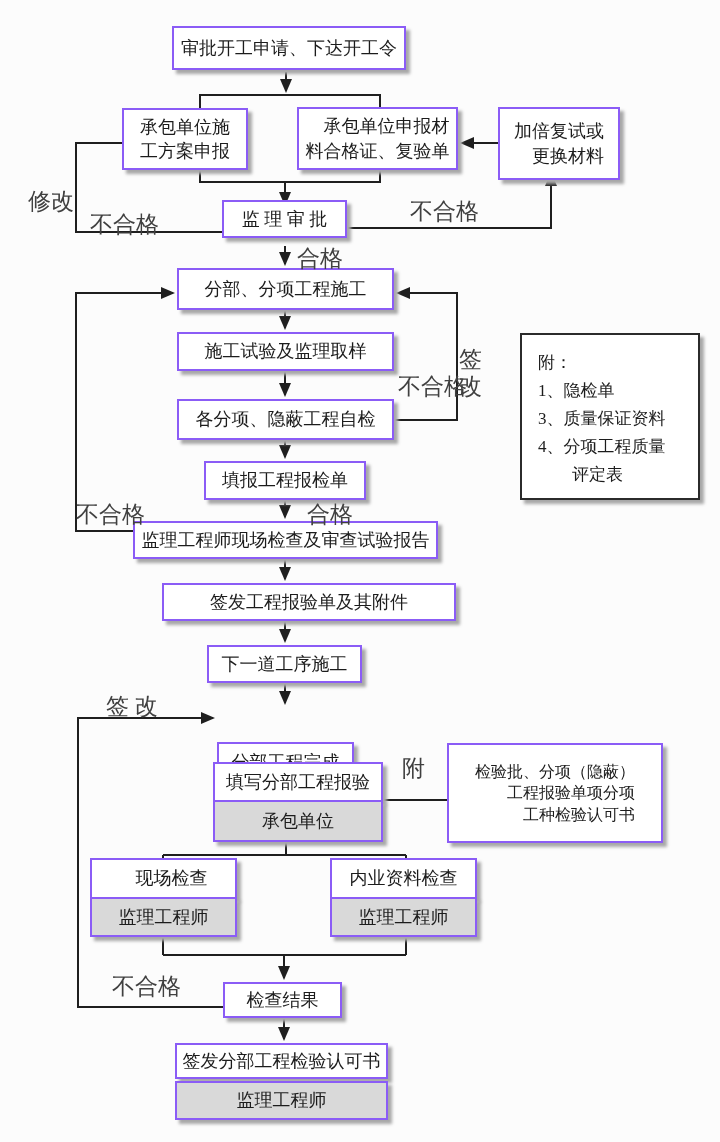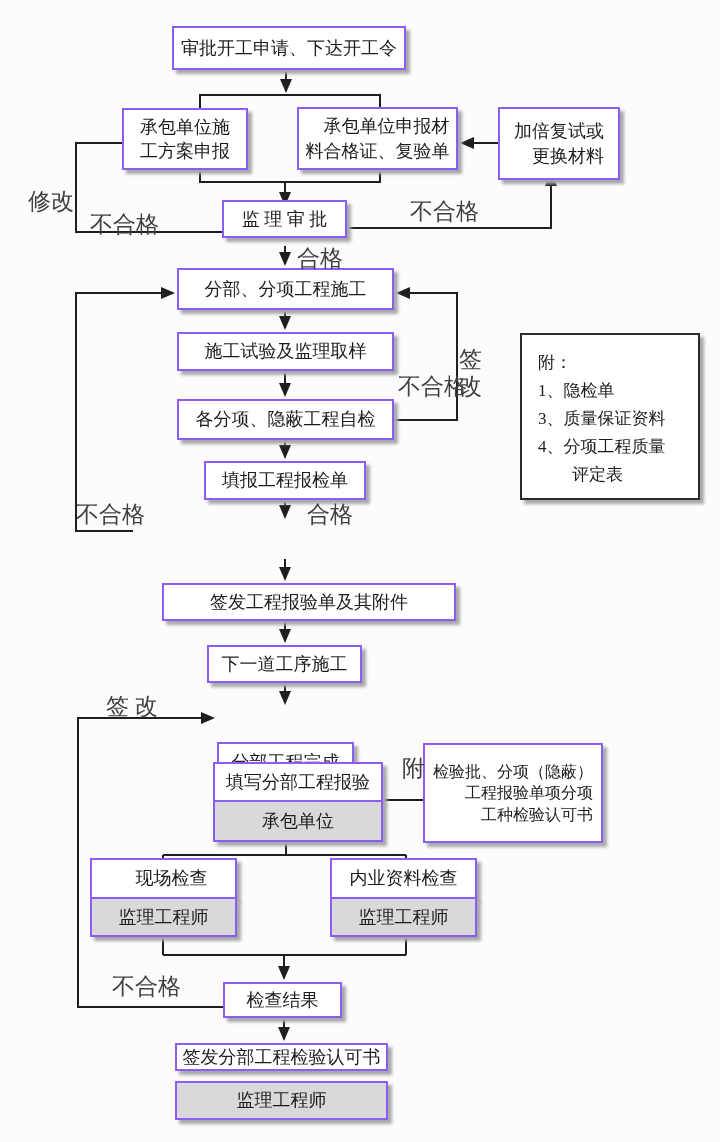--- a/index.html
+++ b/index.html
@@ -88,34 +88,35 @@
 工方案申报</div>
   <div class="node" style="left:297px;top:107px;width:161px;height:63px;">承包单位申报材
 料合格证、复验单</div>
   <div class="node" style="left:498px;top:107px;width:122px;height:73px;">加倍复试或
 更换材料</div>
   <div class="node" style="left:222px;top:200px;width:125px;height:38px;">监 理 审 批</div>
   <div class="node" style="left:177px;top:268px;width:217px;height:42px;">分部、分项工程施工</div>
   <div class="node" style="left:177px;top:332px;width:217px;height:39px;">施工试验及监理取样</div>
   <div class="node" style="left:177px;top:399px;width:217px;height:41px;">各分项、隐蔽工程自检</div>
   <div class="node" style="left:204px;top:461px;width:162px;height:39px;">填报工程报检单</div>
+  <div class="node" style="left:133px;top:521px;width:305px;height:38px;">监理工程师现场检查及审查试验报告</div>
   <div class="node" style="left:138px;top:583px;width:294px;height:38px;margin-left:24px;">签发工程报验单及其附件</div>
   <div class="node" style="left:207px;top:645px;width:155px;height:38px;">下一道工序施工</div>
   <div class="node" style="left:217px;top:707px;width:137px;height:40px;margin-top:35px;">分部工程完成</div>
   <div class="node" style="left:213px;top:762px;width:170px;height:40px;">填写分部工程报验</div>
   <div class="node gray" style="left:213px;top:800px;width:170px;height:42px;">承包单位</div>
-  <div class="node small" style="left:423px;top:743px;width:180px;height:100px;">检验批、分项（隐蔽）
+  <div class="node small" style="left:447px;top:743px;width:216px;height:100px;">检验批、分项（隐蔽）
 工程报验单项分项
 工种检验认可书</div>
   <div class="node" style="left:90px;top:858px;width:147px;height:41px;padding-left:16px;">现场检查</div>
   <div class="node gray" style="left:90px;top:897px;width:147px;height:40px;">监理工程师</div>
   <div class="node" style="left:330px;top:858px;width:147px;height:41px;">内业资料检查</div>
   <div class="node gray" style="left:330px;top:897px;width:147px;height:40px;">监理工程师</div>
   <div class="node" style="left:223px;top:982px;width:119px;height:36px;">检查结果</div>
-  <div class="node" style="left:175px;top:1043px;width:213px;height:28px;">签发分部工程检验认可书</div>
+  <div class="node" style="left:175px;top:1043px;width:213px;height:36px;">签发分部工程检验认可书</div>
   <div class="node gray" style="left:175px;top:1081px;width:213px;height:39px;">监理工程师</div>
 
   <div class="att-box" style="left:520px;top:333px;width:180px;height:167px;">
     <div>附：</div>
     <div>1、隐检单</div>
     <div>3、质量保证资料</div>
     <div>4、分项工程质量</div>
     <div class="att-indent">评定表</div>
   </div>
 

